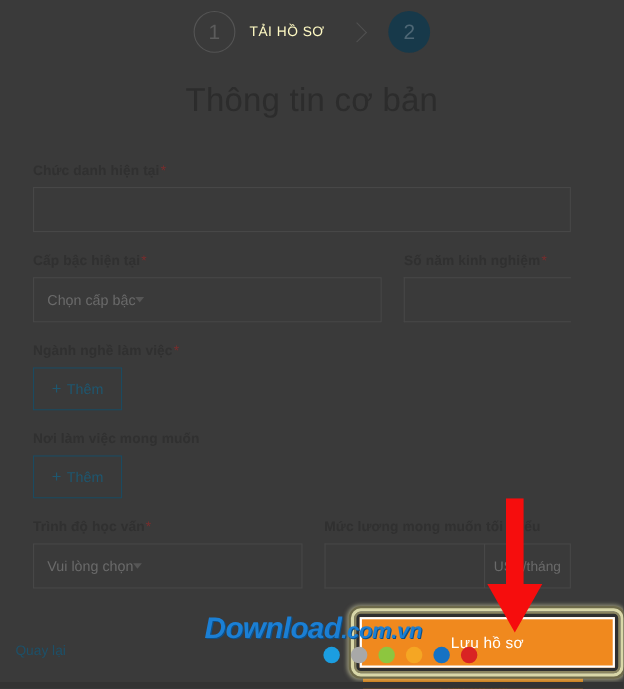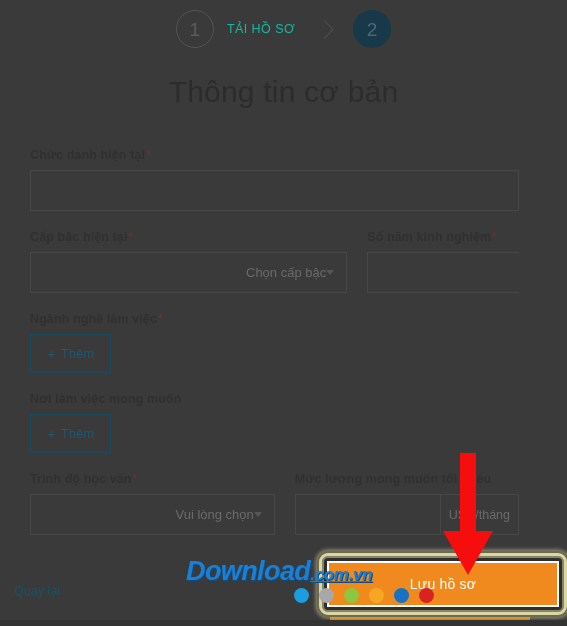--- a/index.html
+++ b/index.html
@@ -57,21 +57,21 @@
   }
   .step-circle.active {
     background: #17394a;
     color: #4e6775;
     border: none;
   }
   .step-label {
     font-size: 12.5px;
     letter-spacing: 0.45px;
   }
-  .step-label.inactive { color: #14b8a6; }
+  .step-label.inactive { color: #fef9c3; }
   .step-label.active { color: #1b4f68; font-weight: bold; }
 
   .step-sep {
     width: 58px;
     display: flex;
     align-items: center;
     justify-content: center;
     color: #4e4e4e;
     font-size: 21px;
     font-weight: 300;
@@ -133,21 +133,21 @@
     color: #6d6d6d;
   }
 
   .select-box {
     height: 41px;
     border: 1px solid #474747;
     background: transparent;
     width: 100%;
     display: flex;
     align-items: center;
-    justify-content: flex-end;
+    justify-content: flex-start;
     padding: 0 12px;
     font-size: 13px;
     color: #6a6a6a;
   }
   .caret {
     width: 0; height: 0;
     border-left: 4.5px solid transparent;
     border-right: 4.5px solid transparent;
     border-top: 5px solid #565656;
   }
@@ -282,23 +282,22 @@
     font-weight: bold;
     font-style: italic;
     font-size: 27px;
     color: #1b7fd4;
     letter-spacing: -0.6px;
     line-height: 1;
     white-space: nowrap;
     text-shadow: 1px 1px 0 #0d4f86;
   }
   .wm-text .suffix {
-    font-size: 17px;
+    font-size: 20px;
     letter-spacing: -0.3px;
-    text-decoration: underline;
   }
   .wm-dots {
     position: absolute;
     left: 108px;
     top: 30px;
     display: flex;
     gap: 10px;
   }
   .wm-dot {
     width: 15px; height: 15px;

